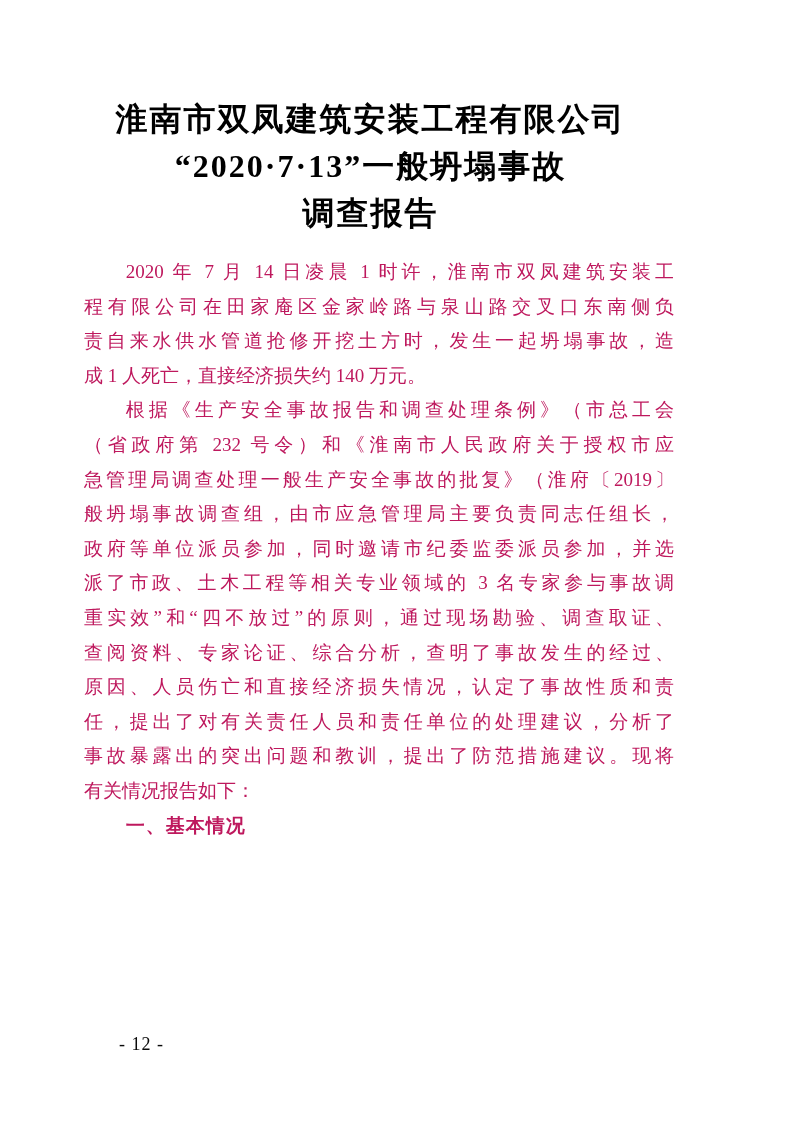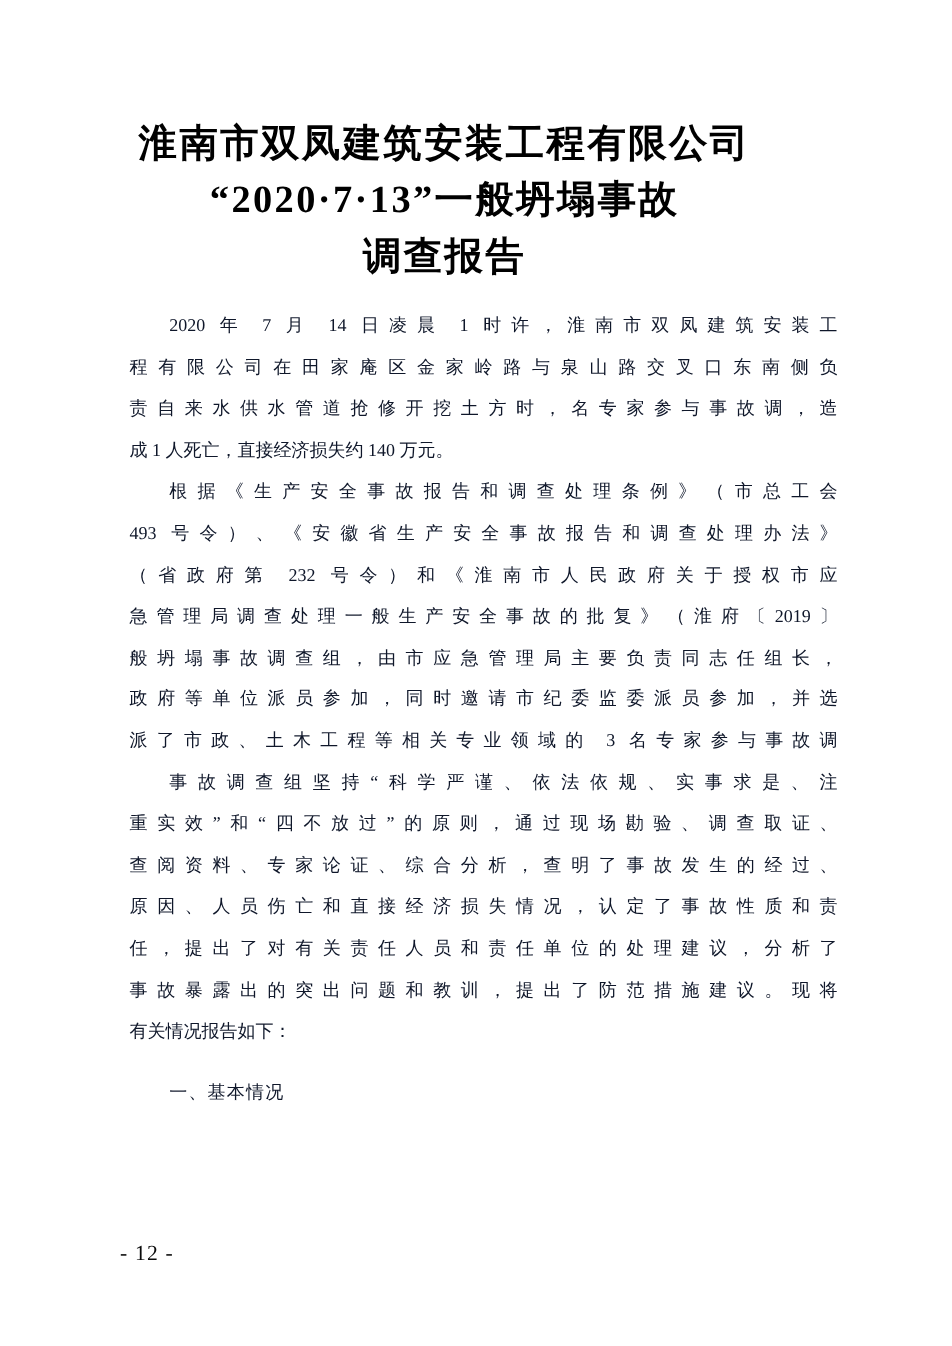--- a/index.html
+++ b/index.html
@@ -24,49 +24,48 @@
     text-align: center;
     font-size: 32px;
     line-height: 47px;
     font-weight: bold;
     letter-spacing: 2px;
     color: #000000;
   }
   .body-block {
     position: absolute;
     top: 255px;
-    left: 108px;
+    left: 84px;
     width: 590px;
-    font-size: 15px;
+    font-size: 19px;
     line-height: 34.6px;
-    color: #0f172a;
+    color: #be185d;
   }
   .line {
     height: 34.6px;
     text-align: justify;
     text-align-last: justify;
     white-space: nowrap;
   }
   .line.indent {
     text-indent: 2.2em;
   }
   .line.end {
     text-align-last: left;
   }
   .line.heading {
     font-family: "Liberation Sans", sans-serif;
-    font-weight: normal;
+    font-weight: bold;
     text-align-last: left;
     text-indent: 2.2em;
     letter-spacing: 1px;
-    margin-top: 16px;
   }
   .page-number {
     position: absolute;
-    left: 100px;
+    left: 119px;
     top: 1034px;
     font-size: 18px;
     letter-spacing: 1px;
     color: #0a0a0a;
   }
 </style>
 </head>
 <body>
 
 <div class="page">
@@ -74,32 +73,30 @@
   <header class="title-block">
     <div class="title-line">淮南市双凤建筑安装工程有限公司</div>
     <div class="title-line">“2020·7·13”一般坍塌事故</div>
     <div class="title-line">调查报告</div>
   </header>
 
   <main class="body-block">
 
     <div class="line indent">2020 年 7 月 14 日凌晨 1 时许，淮南市双凤建筑安装工</div>
     <div class="line">程有限公司在田家庵区金家岭路与泉山路交叉口东南侧负</div>
-    <div class="line">责自来水供水管道抢修开挖土方时，名专家参与事故调，造</div>
+    <div class="line">责自来水供水管道抢修开挖土方时，发生一起坍塌事故，造</div>
     <div class="line end">成 1 人死亡，直接经济损失约 140 万元。</div>
 
     <div class="line indent">根据《生产安全事故报告和调查处理条例》（市总工会</div>
-    <div class="line">493 号令）、《安徽省生产安全事故报告和调查处理办法》</div>
     <div class="line">（省政府第 232 号令）和《淮南市人民政府关于授权市应</div>
     <div class="line">急管理局调查处理一般生产安全事故的批复》（淮府〔2019〕</div>
     <div class="line">般坍塌事故调查组，由市应急管理局主要负责同志任组长，</div>
     <div class="line">政府等单位派员参加，同时邀请市纪委监委派员参加，并选</div>
     <div class="line">派了市政、土木工程等相关专业领域的 3 名专家参与事故调</div>
 
-    <div class="line indent">事故调查组坚持“科学严谨、依法依规、实事求是、注</div>
     <div class="line">重实效”和“四不放过”的原则，通过现场勘验、调查取证、</div>
     <div class="line">查阅资料、专家论证、综合分析，查明了事故发生的经过、</div>
     <div class="line">原因、人员伤亡和直接经济损失情况，认定了事故性质和责</div>
     <div class="line">任，提出了对有关责任人员和责任单位的处理建议，分析了</div>
     <div class="line">事故暴露出的突出问题和教训，提出了防范措施建议。现将</div>
     <div class="line end">有关情况报告如下：</div>
 
     <div class="line heading">一、基本情况</div>
   </main>
 

